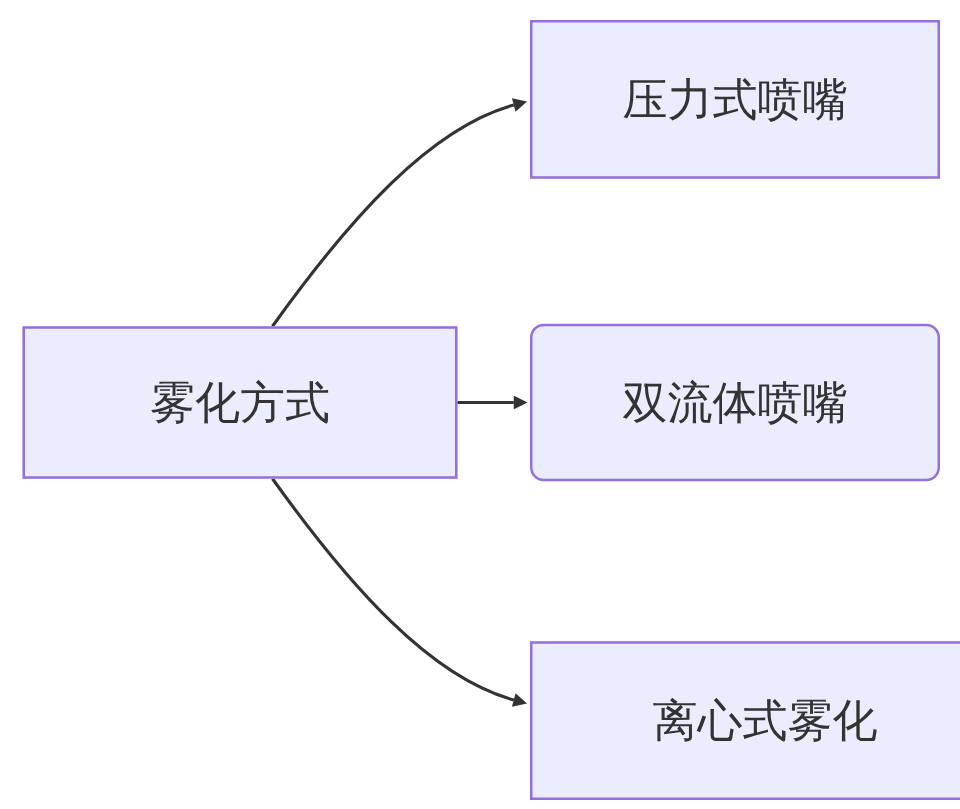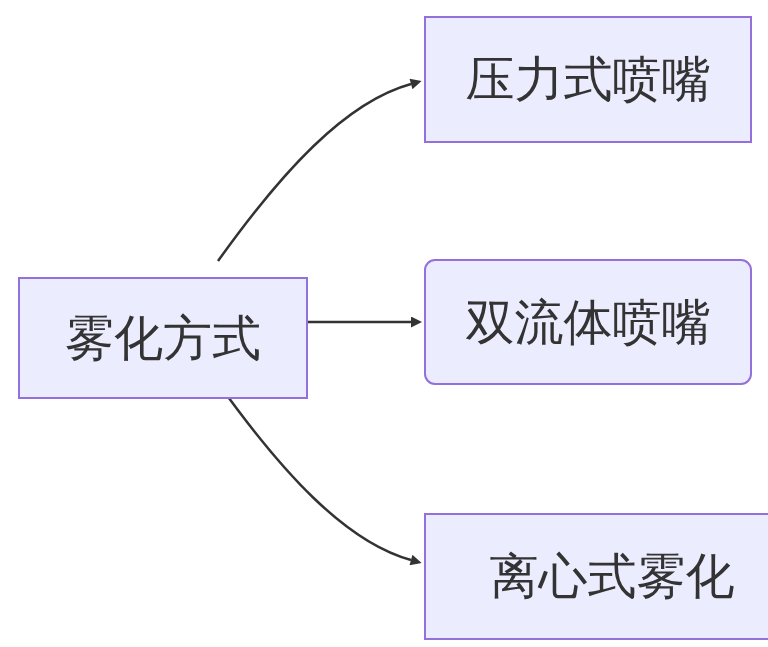--- a/index.html
+++ b/index.html
@@ -22,25 +22,25 @@
   .node {
     position: absolute;
     background: var(--node-fill);
     border: 2px solid var(--node-border);
     display: flex;
     align-items: center;
     justify-content: center;
   }
   .node .label {
     color: var(--text-color);
-    font-size: 49px;
+    font-size: 36px;
     line-height: 1;
     white-space: nowrap;
   }
-  .node-root   { left: 18px;  top: 261px; width: 290px; height: 122px; margin-top: 16px; }
+  .node-root   { left: 18px;  top: 261px; width: 348px; height: 122px; }
   .node-child1 { left: 424px; top: 16px;  width: 328px; height: 127px; }
   .node-child2 { left: 424px; top: 259px; width: 328px; height: 126px; border-radius: 11px; }
   .node-child3 { left: 424px; top: 513px; width: 376px; height: 127px; }
   .edges-layer {
     position: absolute;
     left: 0; top: 0;
     width: 768px; height: 647px;
     pointer-events: none;
   }
   .edge {

